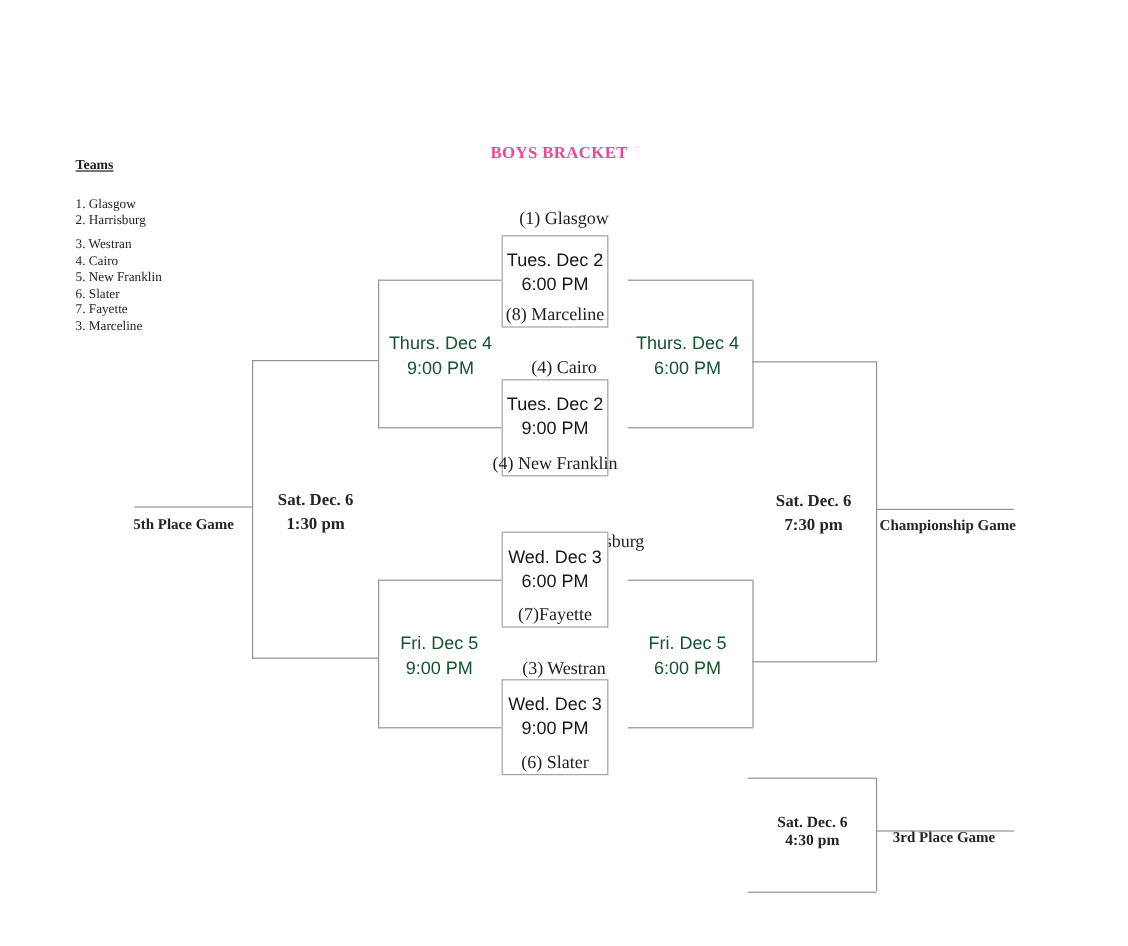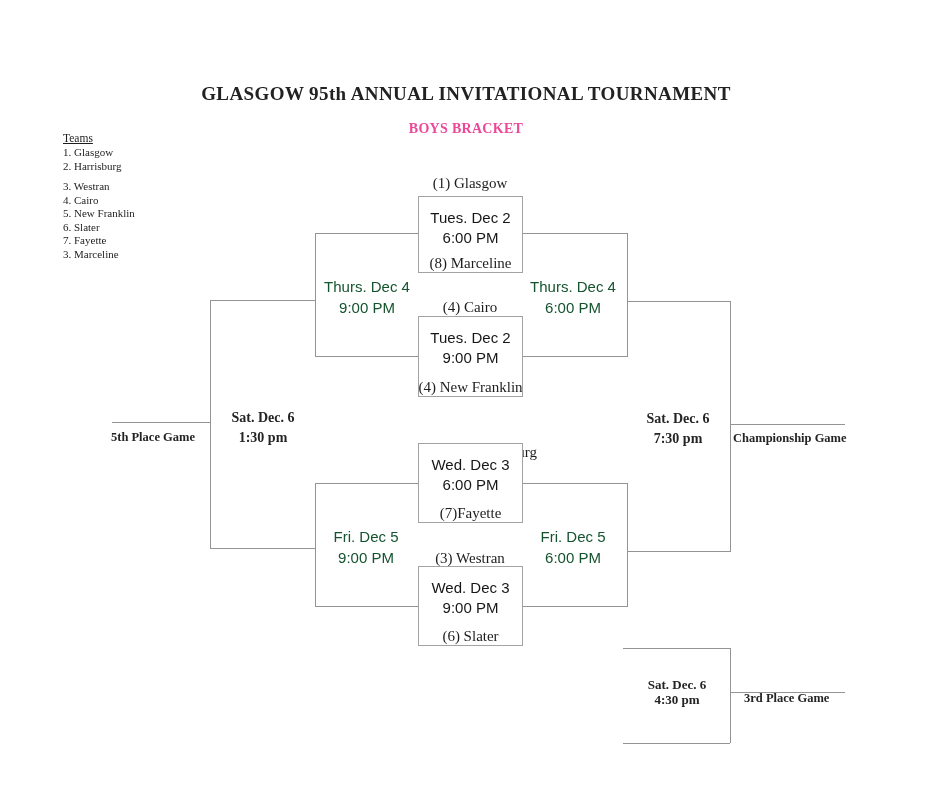--- a/index.html
+++ b/index.html
@@ -15,29 +15,29 @@
   .subtitle{
     position:absolute;left:0;top:105px;width:932px;text-align:center;
     font-size:14px;font-weight:bold;color:#222;
   }
   .bracket-type{
     position:absolute;left:0;top:121px;width:932px;text-align:center;
     font-size:14px;font-weight:bold;letter-spacing:.3px;color:#ec4899;
   }
   
   .teams{position:absolute;left:63px;top:132px;width:160px;font-size:11px;color:#1d1d1d;}
-  .teams-heading{font-weight:normal;text-decoration:underline;font-size:11.5px;margin-bottom:2px;}
+  .teams-heading{font-weight:bold;text-decoration:underline;font-size:11.5px;margin-bottom:20px;}
   .team-item{line-height:13.5px;}
   .team-item-gap{margin-top:7px;}
   
   .hline{position:absolute;height:1px;background:#949494;}
   .vline{position:absolute;width:1px;background:#949494;}
   
   .game-box{
-    position:absolute;left:418px;width:105px;border:1px solid #a3a3a3;
+    position:absolute;left:418px;width:89px;border:1px solid #a3a3a3;
     background:#ffffff;box-sizing:border-box;
   }
   .box-datetime{
     padding-top:11px;text-align:center;
     font-family:"Liberation Sans", sans-serif;font-size:15px;line-height:20px;color:#161616;
   }
   .box-bottom-seed{
     position:absolute;bottom:0;left:50%;transform:translateX(-50%);
     white-space:nowrap;font-size:15px;color:#1d1d1d;
   }
@@ -60,21 +60,20 @@
     position:absolute;white-space:nowrap;
     font-size:12.5px;font-weight:bold;color:#242424;
   }
   .place-label.centered{transform:translateX(-50%);}
 </style>
 </head>
 <body>
 
 <div class="canvas">
 
-  <div class="title">GLASGOW 95th ANNUAL INVITATIONAL TOURNAMENT</div>
   <div class="bracket-type">BOYS BRACKET</div>
 
   <div class="teams">
     <div class="teams-heading">Teams</div>
     <div>
         <div class="team-item">1. Glasgow</div>
         <div class="team-item">2. Harrisburg</div>
         <div class="team-item team-item-gap">3. Westran</div>
         <div class="team-item">4. Cairo</div>
         <div class="team-item">5. New Franklin</div>

